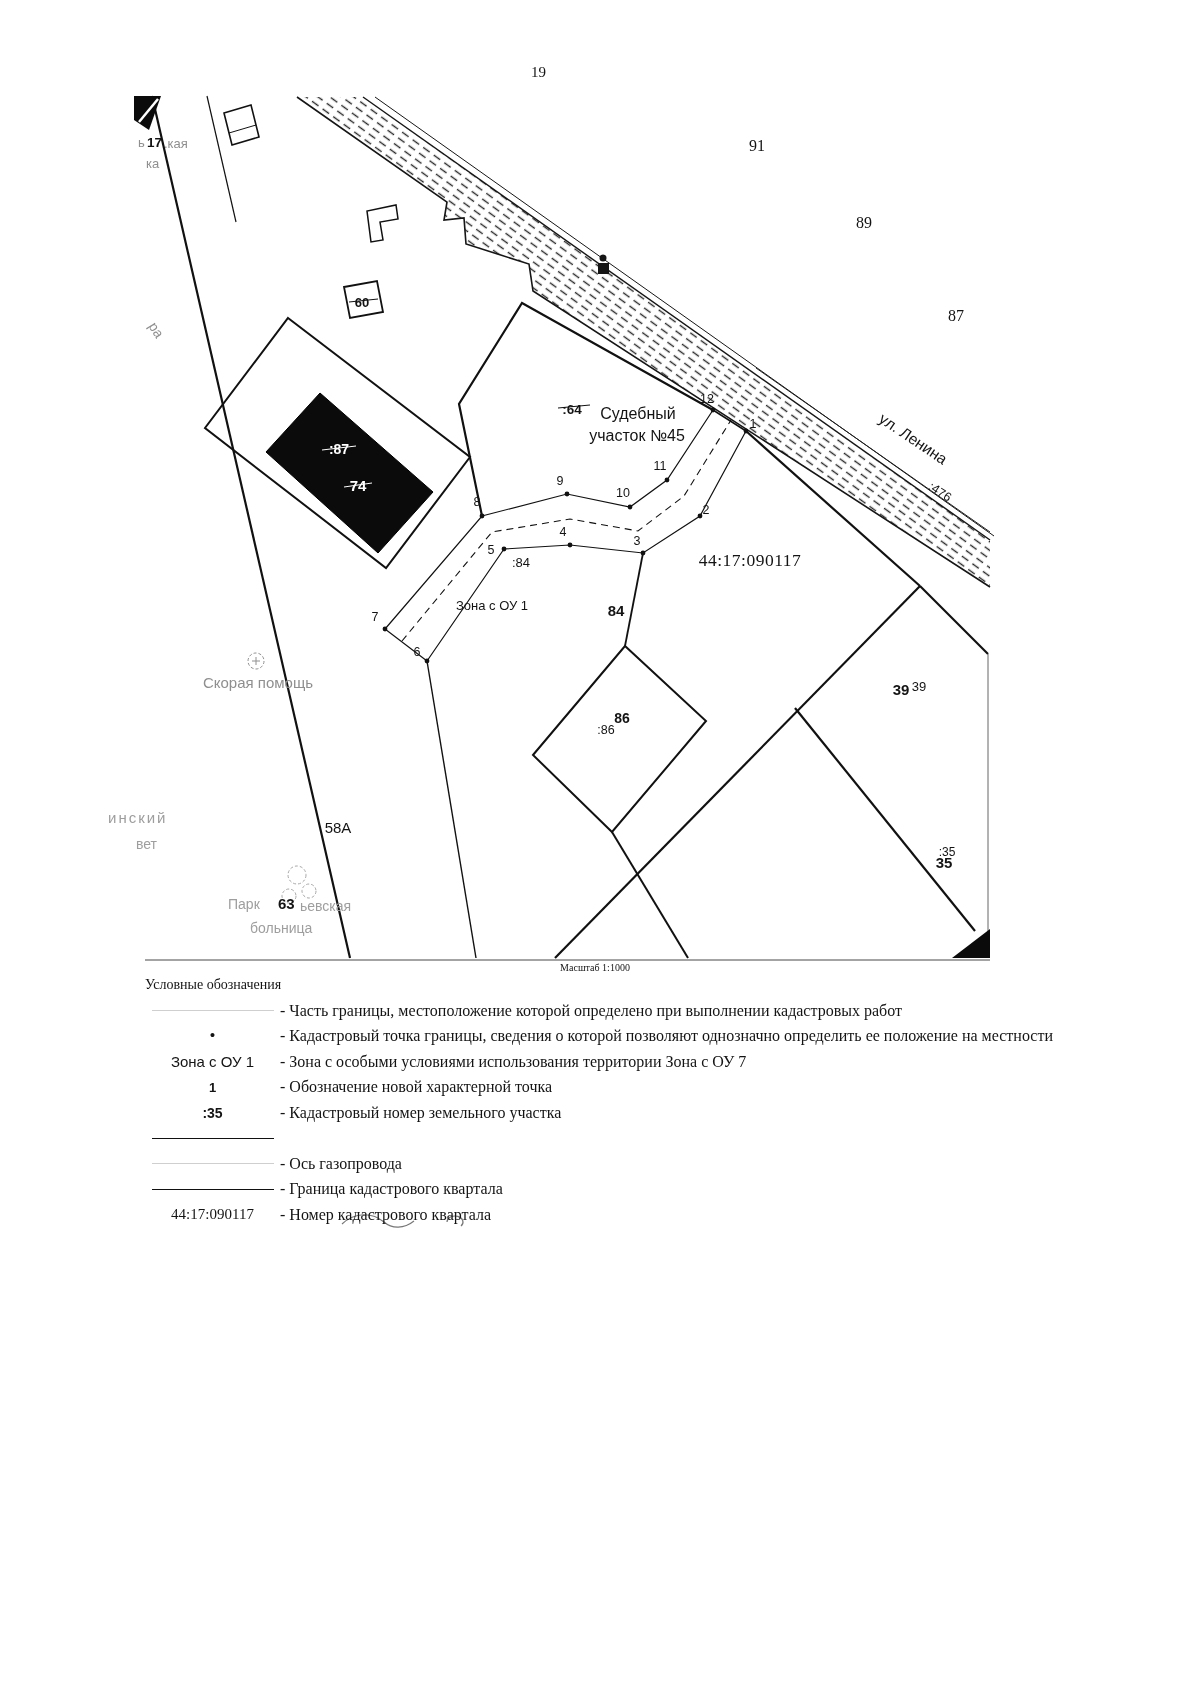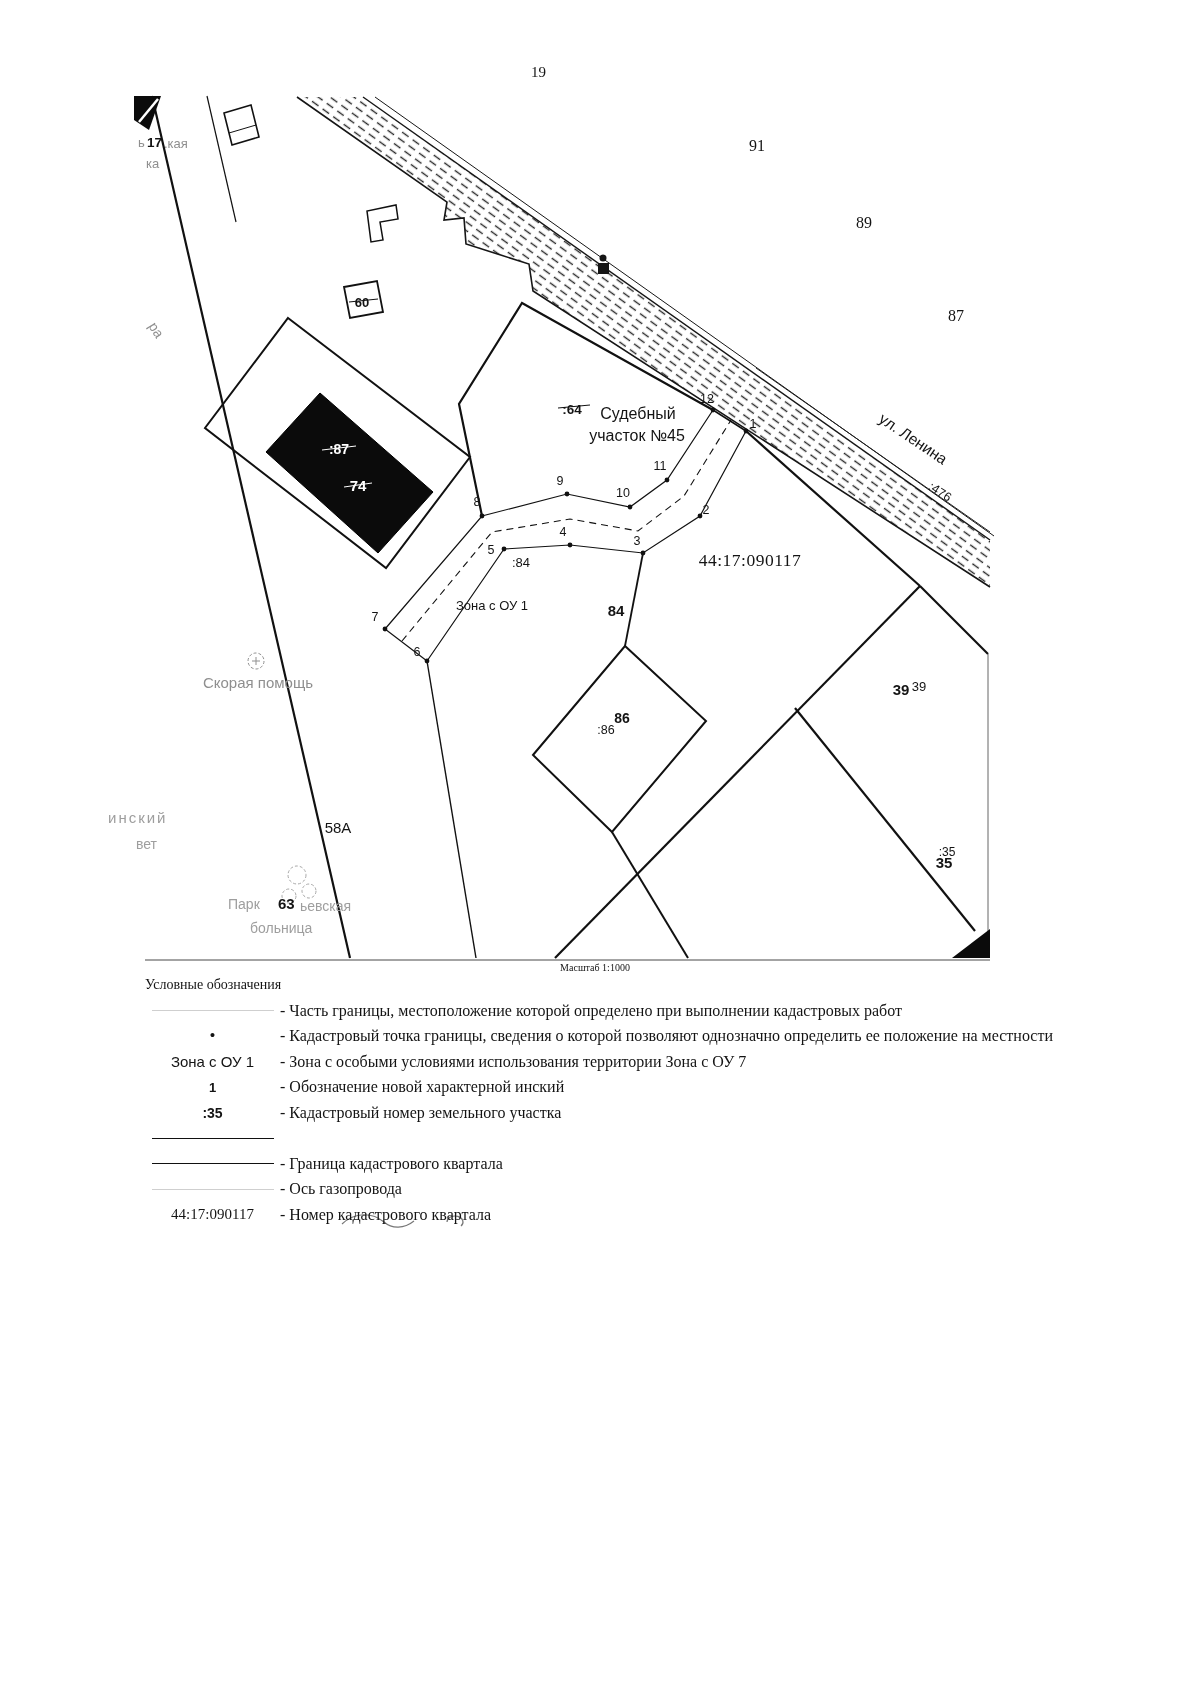--- a/index.html
+++ b/index.html
@@ -202,51 +202,51 @@
       <div class="lsym">
           <div class="sym-zone">Зона с ОУ 1</div>
         </div>
       <div class="ltext">- Зона с особыми условиями использования территории Зона с ОУ 7</div>
     </div>
 
     <div class="lrow">
       <div class="lsym">
           <div class="sym-num">1</div>
         </div>
-      <div class="ltext">- Обозначение новой характерной инский</div>
+      <div class="ltext">- Обозначение новой характерной точка</div>
     </div>
 
     <div class="lrow">
       <div class="lsym">
           <div class="sym-cad">:35</div>
         </div>
       <div class="ltext">- Кадастровый номер земельного участка</div>
     </div>
 
     <div class="lrow">
       <div class="lsym">
           <div class="sym-line"></div>
         </div>
     </div>
 
     <div class="lrow">
       <div class="lsym">
+          <div class="sym-line faint"></div>
+        </div>
+      <div class="ltext">- Ось газопровода</div>
+    </div>
+
+    <div class="lrow">
+      <div class="lsym">
           <div class="sym-line mid"></div>
         </div>
       <div class="ltext">- Граница кадастрового квартала</div>
     </div>
 
     <div class="lrow">
       <div class="lsym">
-          <div class="sym-line faint"></div>
-        </div>
-      <div class="ltext">- Ось газопровода</div>
-    </div>
-
-    <div class="lrow">
-      <div class="lsym">
           <div class="sym-quarter">44:17:090117</div>
         </div>
       <div class="ltext">- Номер кадастрового квартала</div>
     </div>
   </div>
 
 </div>
 
 </body></html>

